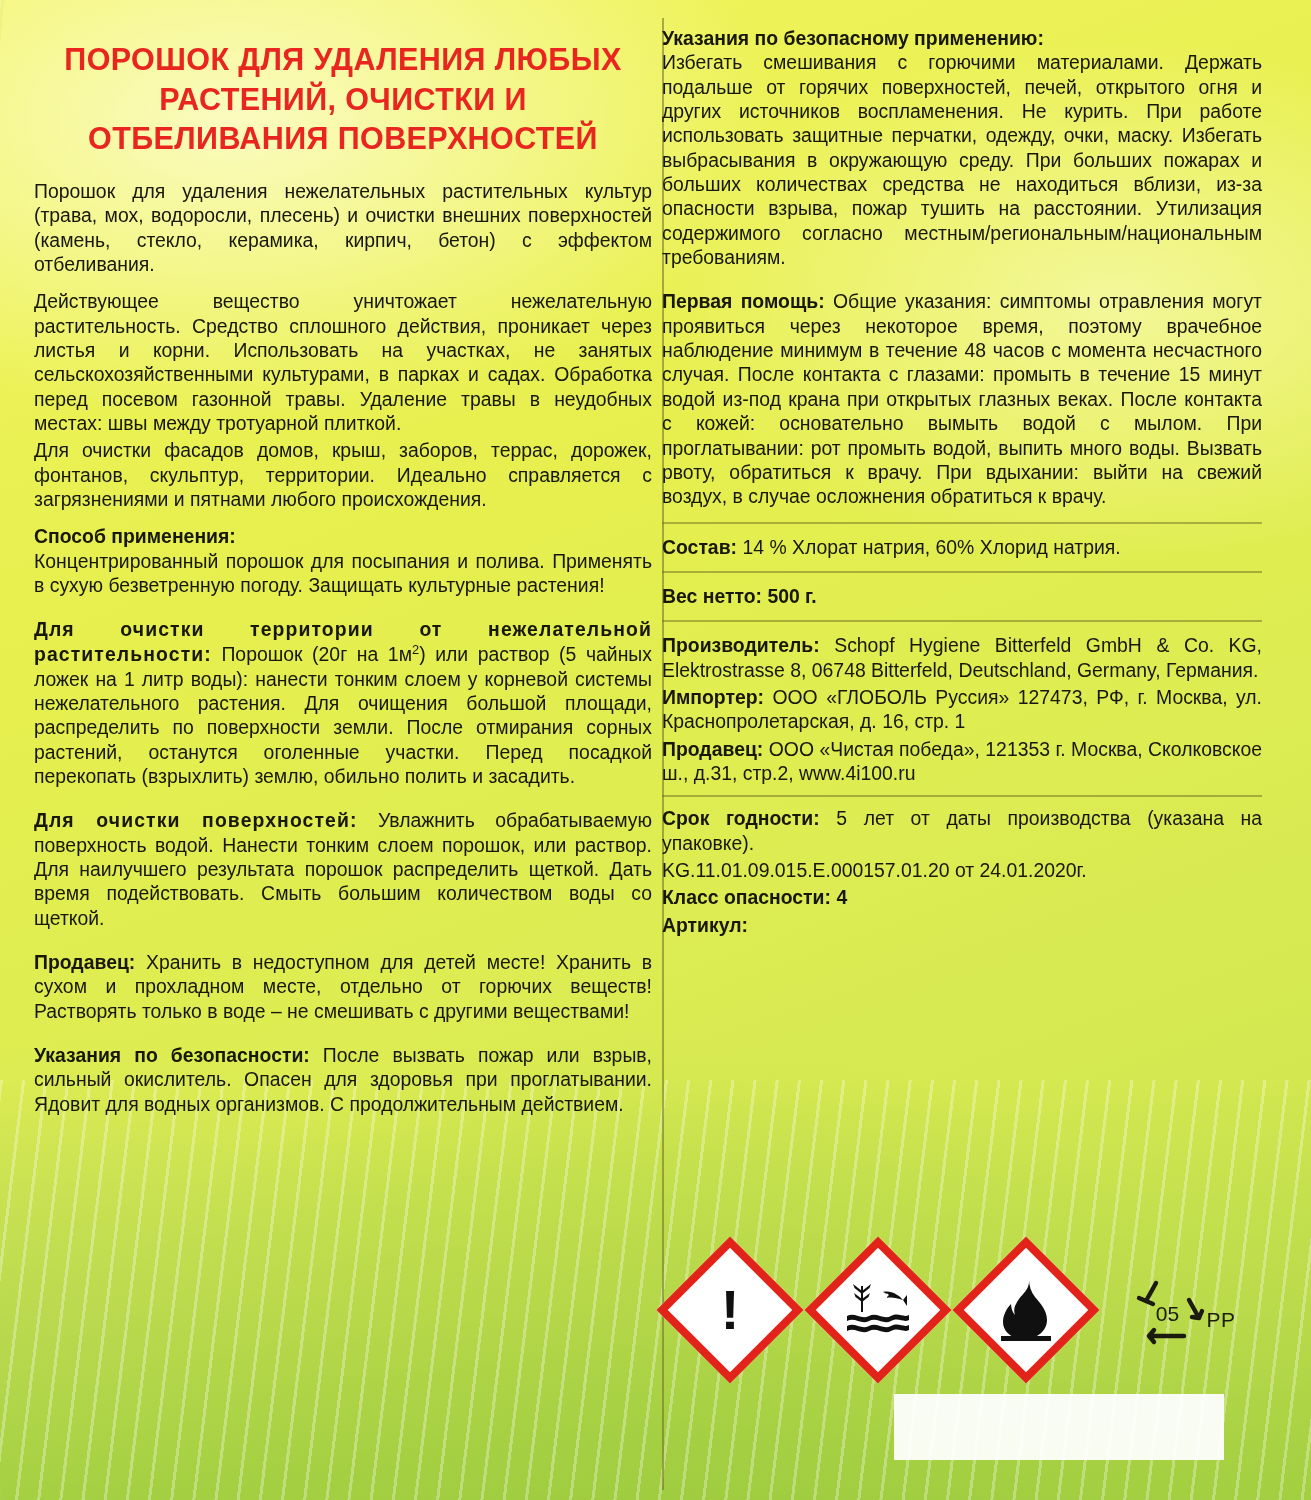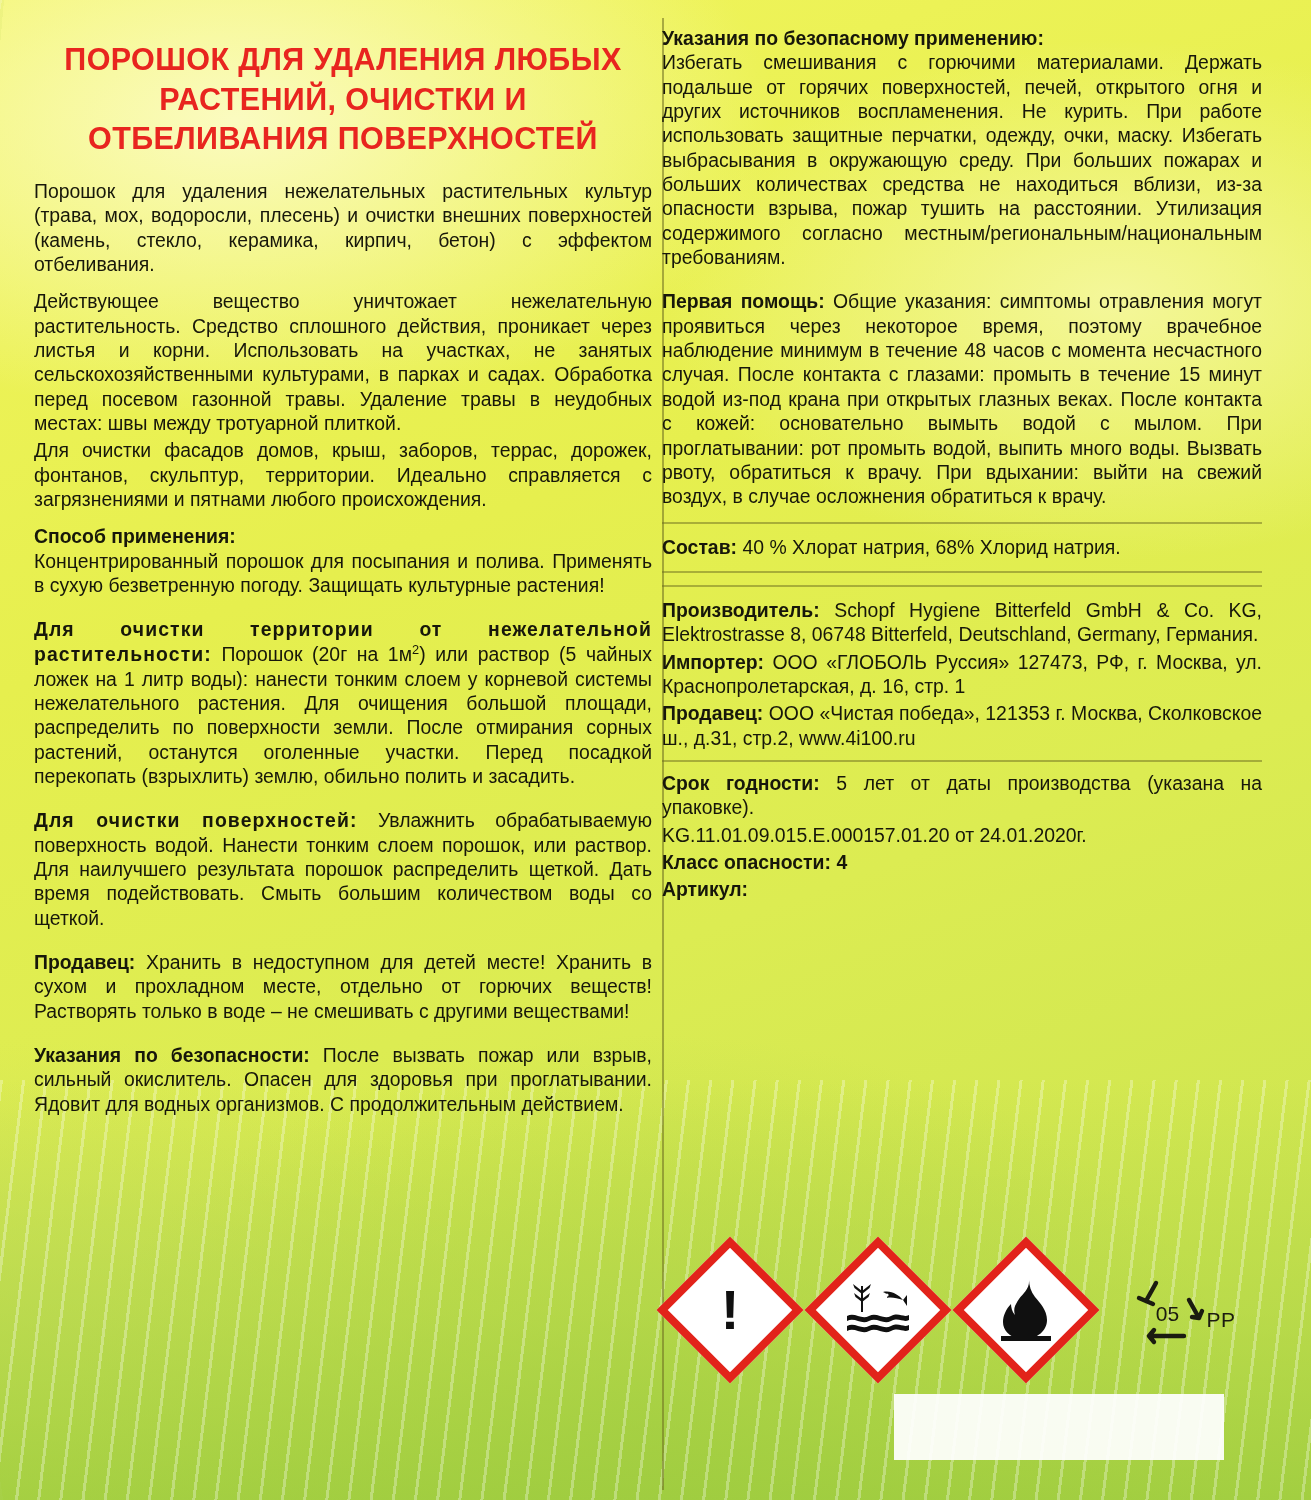--- a/index.html
+++ b/index.html
@@ -252,25 +252,29 @@
 
     <p class="body">
       <span class="lead">Первая помощь:</span>
       <span>Общие указания: симптомы отравления могут проявиться через некоторое время, поэтому врачебное наблюдение минимум в течение 48 часов с момента несчастного случая. После контакта с глазами: промыть в течение 15 минут водой из-под крана при открытых глазных веках. После контакта с кожей: основательно вымыть водой с мылом. При проглатывании: рот промыть водой, выпить много воды. Вызвать рвоту, обратиться к врачу. При вдыхании: выйти на свежий воздух, в случае осложнения обратиться к врачу.</span>
     </p>
 
     <div class="sep"></div>
 
     <p class="body nogap">
       <span class="lead">Состав:</span>
-      <span>40 % Хлорат натрия, 68% Хлорид натрия.</span>
+      <span>14 % Хлорат натрия, 60% Хлорид натрия.</span>
     </p>
 
     <div class="sep"></div>
 
+    <p class="body nogap">
+      <span class="lead">Вес нетто:</span>
+      <span class="lead">500 г.</span>
+    </p>
 
     <div class="sep"></div>
 
     <p class="body tight">
       <span class="lead">Производитель:</span>
       <span>Schopf Hygiene Bitterfeld GmbH &amp; Co. KG, Elektrostrasse 8, 06748 Bitterfeld, Deutschland, Germany, Германия.</span>
     </p>
 
     <p class="body tight">
       <span class="lead">Импортер:</span>

